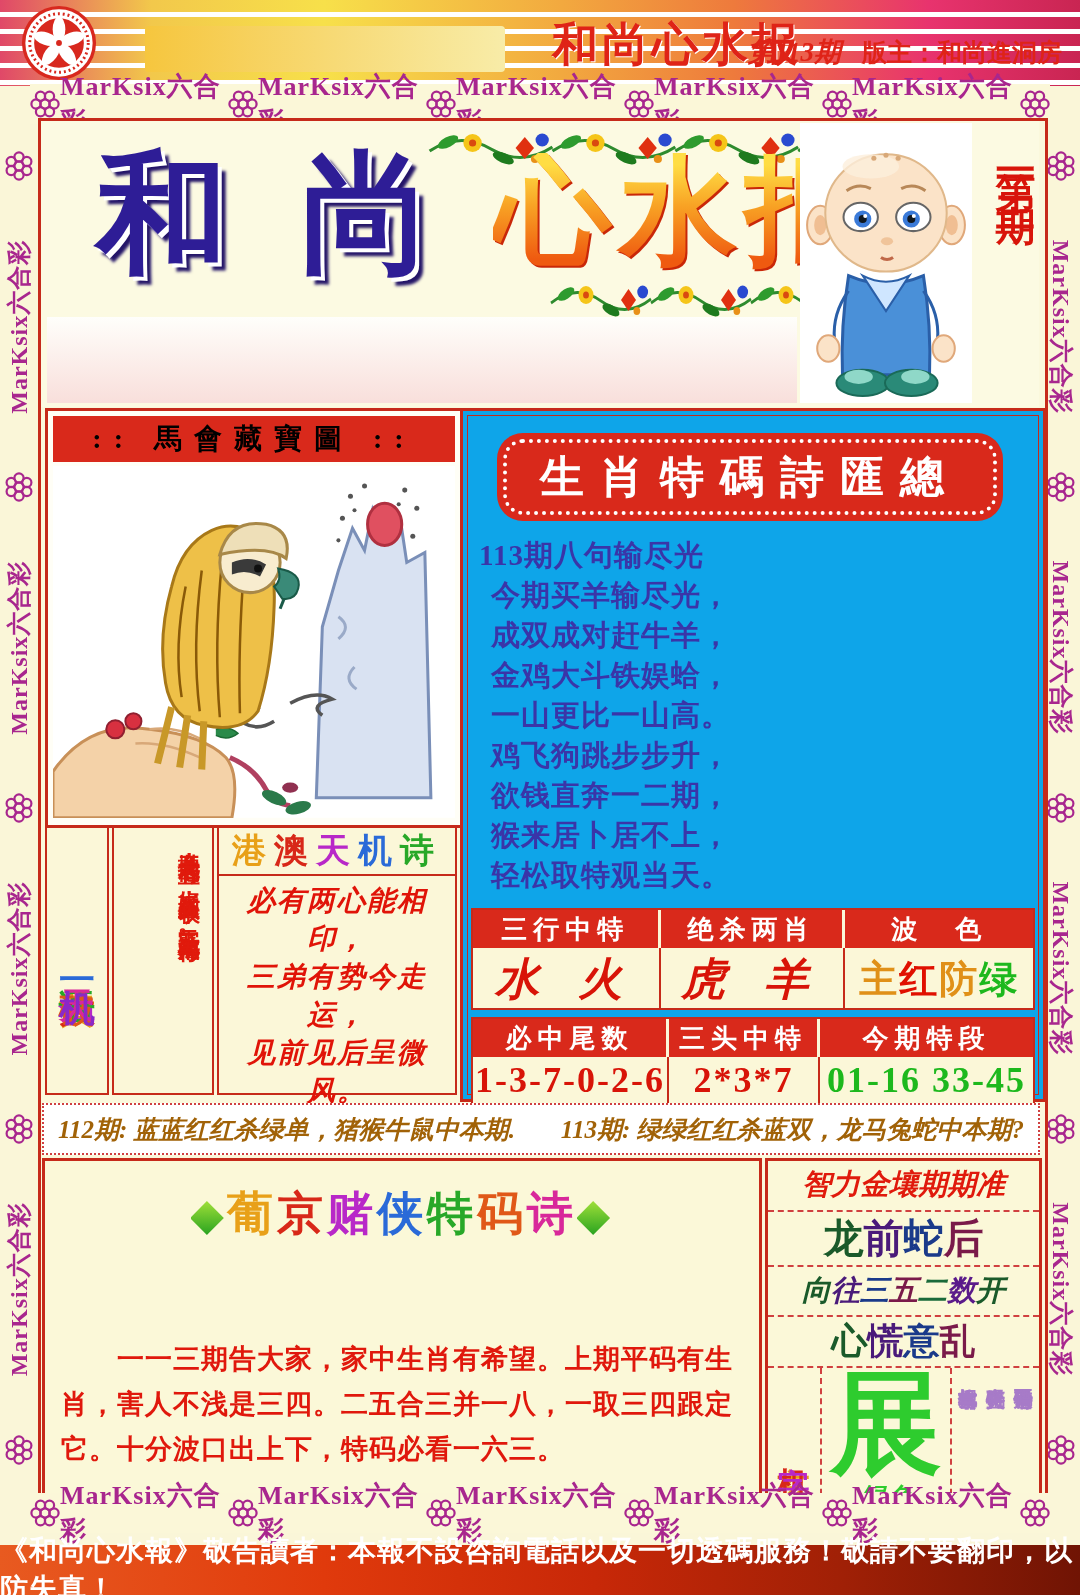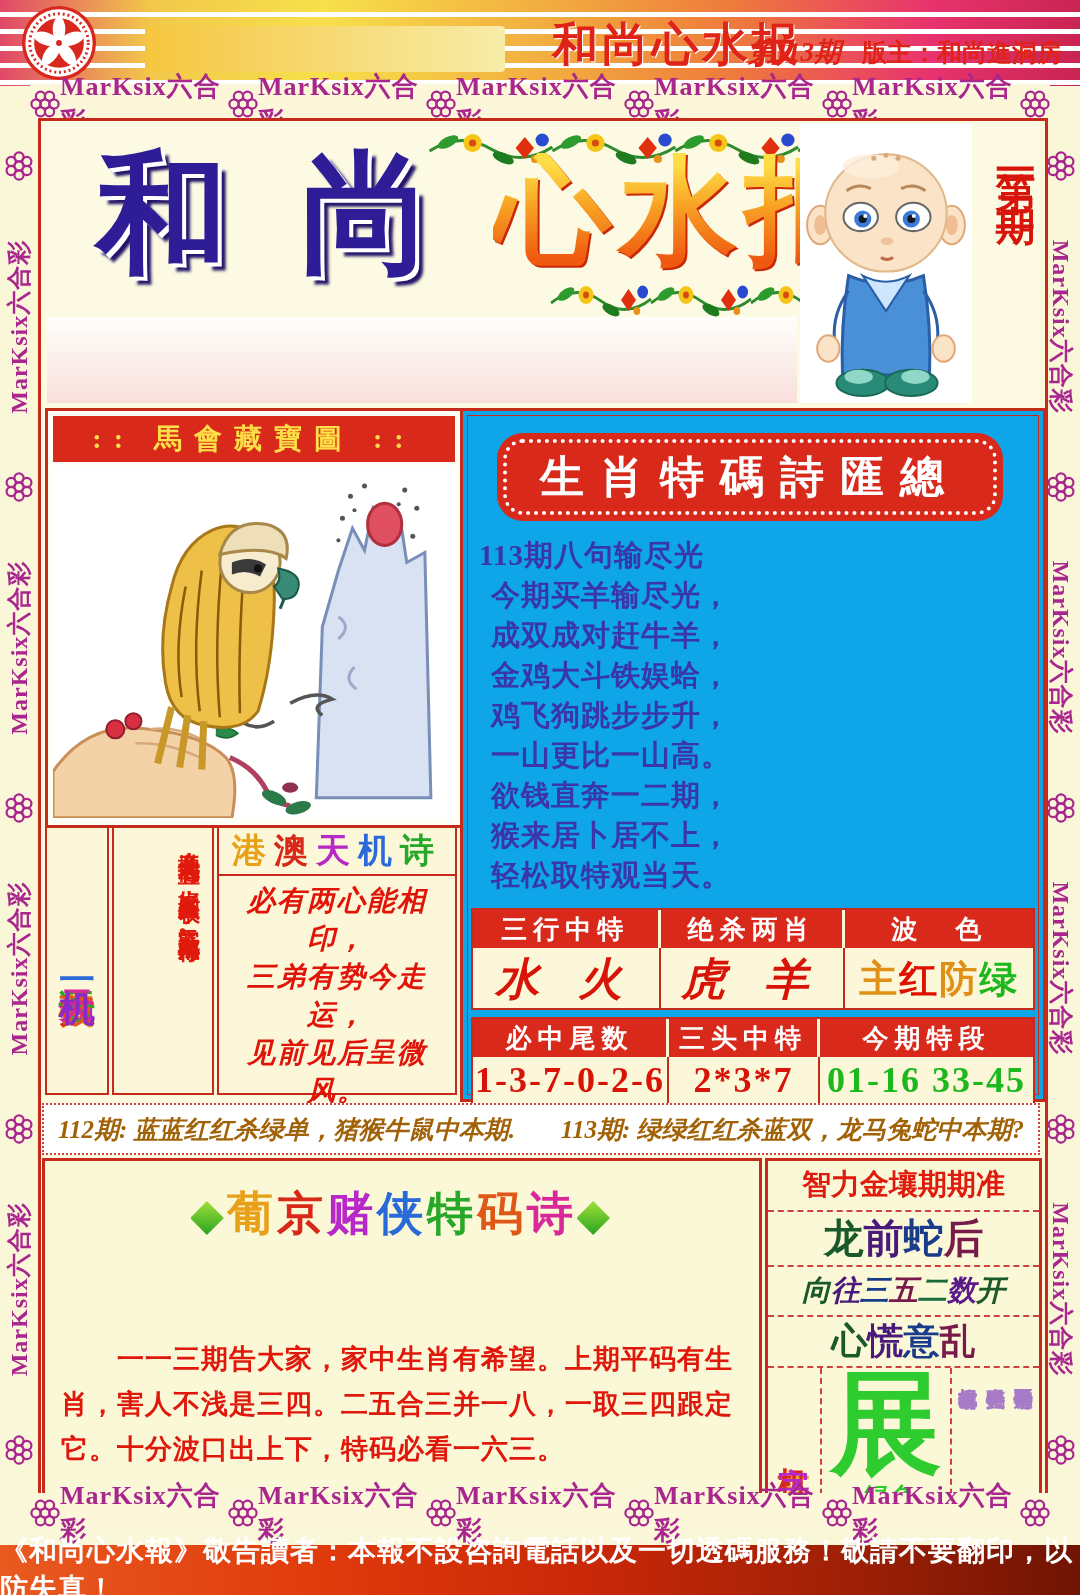--- a/index.html
+++ b/index.html
@@ -50,21 +50,21 @@
     filter:drop-shadow(2px 2px 0 #C92708);}
   .pinkfade{position:absolute;left:6px;top:196px;width:750px;height:86px;
     background:linear-gradient(180deg,#FFFFFF 0%,#F8DADA 100%);opacity:.85;}
   .monk{position:absolute;left:759px;top:2px;width:172px;height:280px;background:#fff;}
   .mh-issue-v{position:absolute;left:952px;top:20px;width:44px;height:242px;
     writing-mode:vertical-rl;text-orientation:upright;font-size:40px;font-weight:bold;color:#D8150A;
     letter-spacing:8px;line-height:44px;}
 
   
   .treasure{position:absolute;left:45px;top:408px;width:412px;height:414px;border:3px solid #C62A1A;background:#FFFEF6;}
-  .treasure-hd{position:absolute;left:5px;top:5px;right:5px;height:46px;background:#D9291B;color:#fde047;
+  .treasure-hd{position:absolute;left:5px;top:5px;right:5px;height:46px;background:#D9291B;color:#000000;
     display:flex;align-items:center;justify-content:center;font-size:28px;font-weight:bold;letter-spacing:12px;}
   .treasure-pic{position:absolute;left:5px;top:55px;right:5px;bottom:5px;}
 
   
   .lb3{position:absolute;left:45px;top:826px;width:412px;height:269px;display:flex;gap:3px;}
   .lb3 > div{border:2px solid #C62A1A;background:#FBF7D8;box-sizing:border-box;}
   .hdx{width:64px;display:flex;align-items:center;justify-content:center;
     writing-mode:vertical-rl;text-orientation:upright;font-size:36px;font-weight:bold;line-height:60px;letter-spacing:0px;}
   .midverse{width:102px;writing-mode:vertical-rl;text-orientation:upright;
     font-size:22px;font-weight:bold;color:#E01A0C;line-height:33px;padding:8px 6px;letter-spacing:2px;}
@@ -114,21 +114,21 @@
   .pj-diamond{font-size:42px;background:linear-gradient(180deg,#BFEF3F,#1E9E1E);
     -webkit-background-clip:text;background-clip:text;-webkit-text-fill-color:transparent;color:#2EAE2E;}
   .pj-body{position:absolute;left:16px;top:176px;width:688px;font-size:27px;font-weight:bold;color:#E0180C;
     line-height:45px;text-indent:56px;letter-spacing:1px;}
 
   
   .rbcol{position:absolute;left:765px;top:1158px;width:277px;height:360px;border:3px solid #C62A1A;
     box-sizing:border-box;background:#FBF8D8;display:flex;flex-direction:column;}
   .rbox{height:53px;border-bottom:2px dashed #D04040;display:flex;align-items:center;justify-content:center;
     font-weight:bold;white-space:nowrap;}
-  .rbox.b1{font-size:29px;}
+  .rbox.b1{font-size:29px;font-style:italic;}
   .rbox.b2{font-size:40px;}
   .rbox.b3{font-size:29px;font-style:italic;}
   .rbox.b4{font-size:36px;}
   .mystery{flex:1;display:flex;}
   .my-label{width:52px;border-right:2px dashed #D04040;display:flex;align-items:center;justify-content:center;
     writing-mode:vertical-rl;text-orientation:upright;font-size:32px;font-weight:bold;line-height:40px;}
   .my-char-wrap{width:128px;border-right:2px dashed #D04040;display:flex;flex-direction:column;align-items:center;justify-content:center;}
   .my-char{font-size:112px;font-weight:bold;color:#2ECC2E;line-height:1;}
   .my-color{font-size:26px;font-weight:bold;color:#2ECC2E;font-style:italic;}
   .my-notes{flex:1;display:flex;justify-content:space-around;padding:6px 2px;}
@@ -394,22 +394,22 @@
   <div class="zod">
     <div class="zod-pill">
       <span>生肖特碼詩匯總</span>
     </div>
     <div class="poemcols">
       <div class="poem">
         <div>113期八句输尽光</div>
         <div class="pline">今期买羊输尽光，</div>
         <div class="pline">成双成对赶牛羊，</div>
         <div class="pline">金鸡大斗铁娱蛤，</div>
+        <div class="pline">一山更比一山高。</div>
         <div class="pline">鸡飞狗跳步步升，</div>
-        <div class="pline">一山更比一山高。</div>
         <div class="pline">欲钱直奔一二期，</div>
         <div class="pline">猴来居卜居不上，</div>
         <div class="pline">轻松取特观当天。</div>
       </div>
     </div>
 
     <div class="ztable t1">
       <div class="zt-row">
         <div class="zt-h" style="width:33.5%">三行中特</div>
         <div class="zt-h" style="width:33%">绝杀两肖</div>

